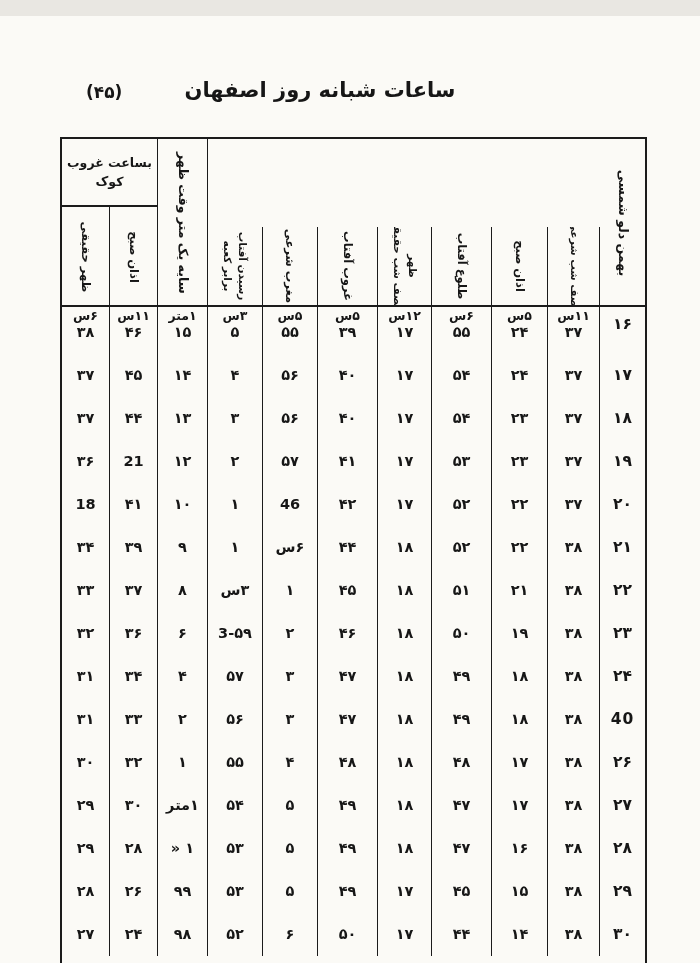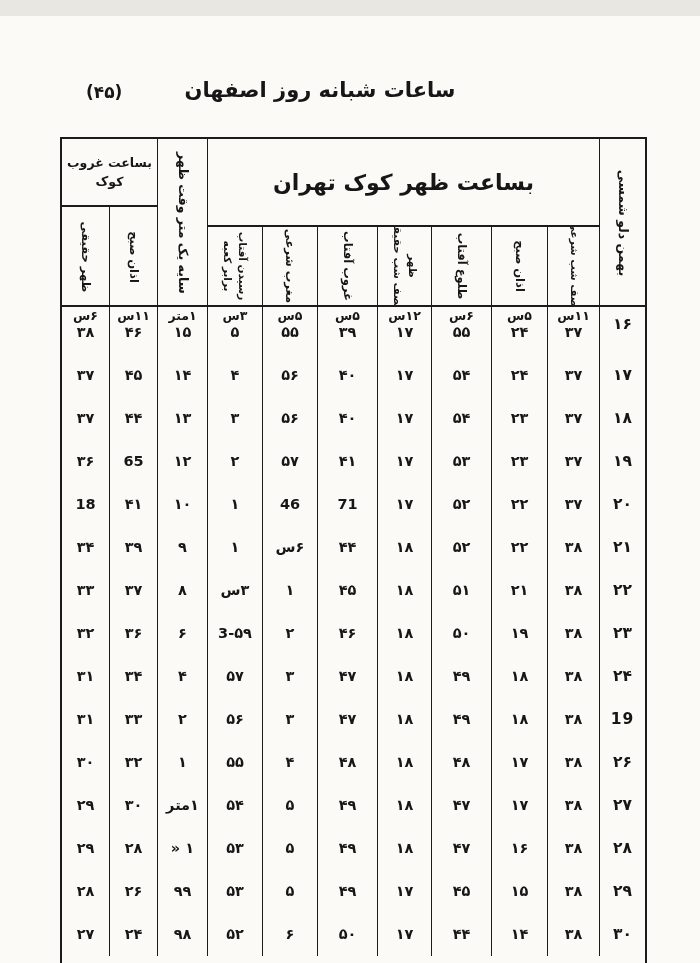--- a/index.html
+++ b/index.html
@@ -66,21 +66,20 @@
   <div class="doc-title">ساعات شبانه روز اصفهان</div>
 
   <div class="tbl">
     <div class="thead">
 
       <div class="hcell sunset-group br bb">
         <div>بساعت غروب</div>
         <div>کوک</div>
       </div>
 
-      <div class="hcell tehran-group br bb">بساعت ظهر کوک تهران</div>
 
       <div class="hcell rot-wrap c-h0 br">
         <div class="rot">ظهر حقیقی</div>
       </div>
       <div class="hcell rot-wrap c-h1 br">
         <div class="rot">اذان صبح</div>
       </div>
       <div class="hcell rot-wrap c-h2 br">
         <div class="rot tall">سایه یک متر وقت ظهر</div>
       </div>
@@ -176,36 +175,36 @@
         <div class="dcell">۱۳</div>
         <div class="dcell">۳</div>
         <div class="dcell">۵۶</div>
         <div class="dcell">۴۰</div>
         <div class="dcell">۱۷</div>
         <div class="dcell">۵۴</div>
         <div class="dcell">۲۳</div>
         <div class="dcell">۳۷</div>
         <div class="dcell">۱۸</div>
         <div class="dcell">۳۶</div>
-        <div class="dcell">65</div>
+        <div class="dcell">21</div>
         <div class="dcell">۱۲</div>
         <div class="dcell">۲</div>
         <div class="dcell">۵۷</div>
         <div class="dcell">۴۱</div>
         <div class="dcell">۱۷</div>
         <div class="dcell">۵۳</div>
         <div class="dcell">۲۳</div>
         <div class="dcell">۳۷</div>
         <div class="dcell">۱۹</div>
         <div class="dcell">18</div>
         <div class="dcell">۴۱</div>
         <div class="dcell">۱۰</div>
         <div class="dcell">۱</div>
         <div class="dcell">46</div>
-        <div class="dcell">71</div>
+        <div class="dcell">۴۲</div>
         <div class="dcell">۱۷</div>
         <div class="dcell">۵۲</div>
         <div class="dcell">۲۲</div>
         <div class="dcell">۳۷</div>
         <div class="dcell">۲۰</div>
         <div class="dcell">۳۴</div>
         <div class="dcell">۳۹</div>
         <div class="dcell">۹</div>
         <div class="dcell">۱</div>
         <div class="dcell">۶س</div>
@@ -251,21 +250,21 @@
         <div class="dcell">۳۱</div>
         <div class="dcell">۳۳</div>
         <div class="dcell">۲</div>
         <div class="dcell">۵۶</div>
         <div class="dcell">۳</div>
         <div class="dcell">۴۷</div>
         <div class="dcell">۱۸</div>
         <div class="dcell">۴۹</div>
         <div class="dcell">۱۸</div>
         <div class="dcell">۳۸</div>
-        <div class="dcell">19</div>
+        <div class="dcell">40</div>
         <div class="dcell">۳۰</div>
         <div class="dcell">۳۲</div>
         <div class="dcell">۱</div>
         <div class="dcell">۵۵</div>
         <div class="dcell">۴</div>
         <div class="dcell">۴۸</div>
         <div class="dcell">۱۸</div>
         <div class="dcell">۴۸</div>
         <div class="dcell">۱۷</div>
         <div class="dcell">۳۸</div>

